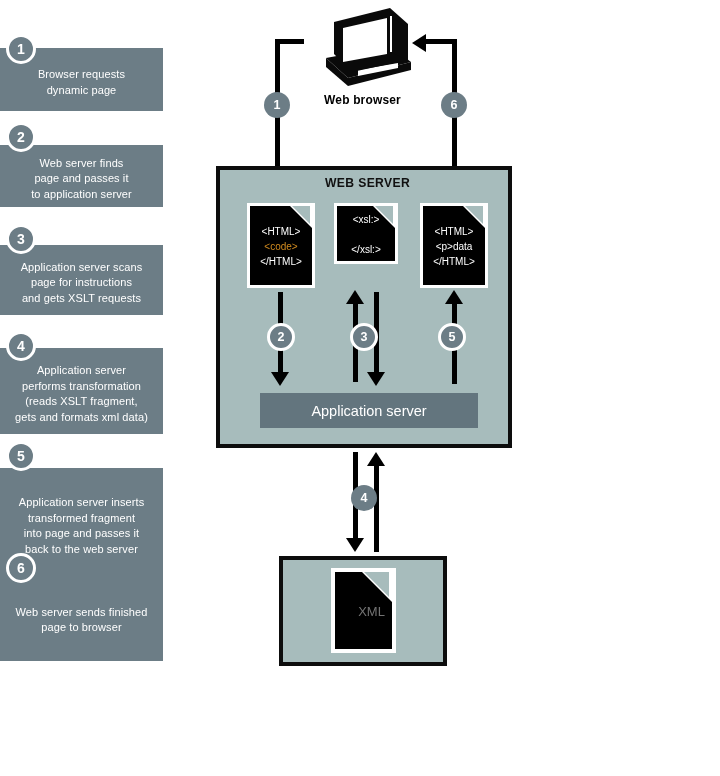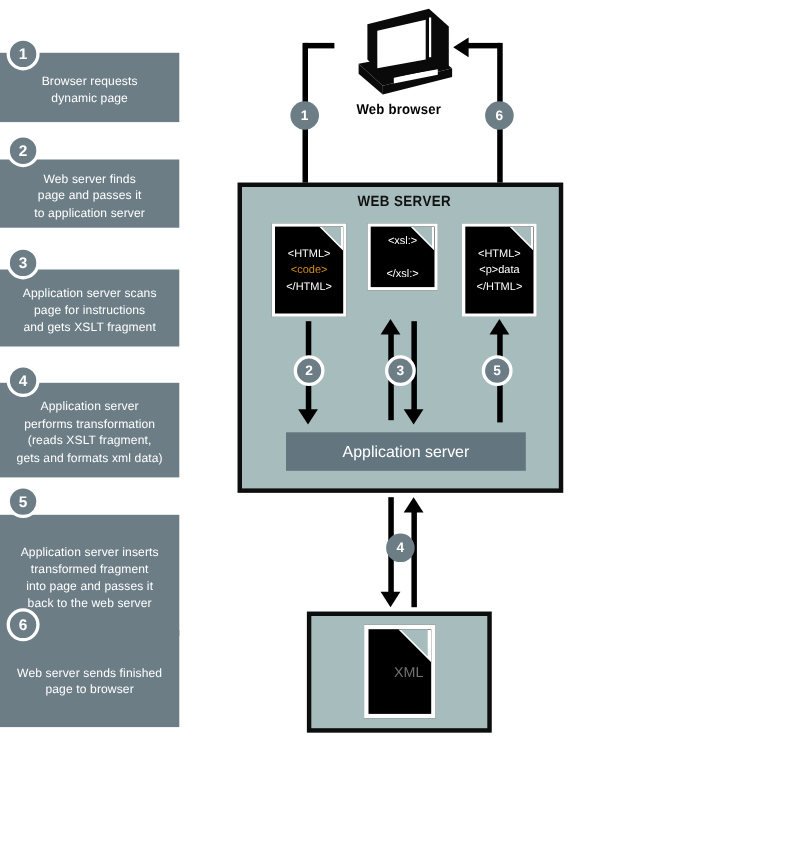--- a/index.html
+++ b/index.html
@@ -102,21 +102,21 @@
 page and passes it
 to application server</span>
   </div>
   <div class="step-badge" style="left:6px;top:122px;">
     <span>2</span>
   </div>
 
   <div class="step-card" style="top:245px;width:163px;height:70px;">
     <span class="txt">Application server scans
 page for instructions
-and gets XSLT fragment</span>
+and gets XSLT requests</span>
   </div>
   <div class="step-badge" style="left:6px;top:224px;">
     <span>3</span>
   </div>
 
   <div class="step-card" style="top:348px;width:163px;height:86px;">
     <span class="txt">Application server
 performs transformation
 (reads XSLT fragment,
 gets and formats xml data)</span>

